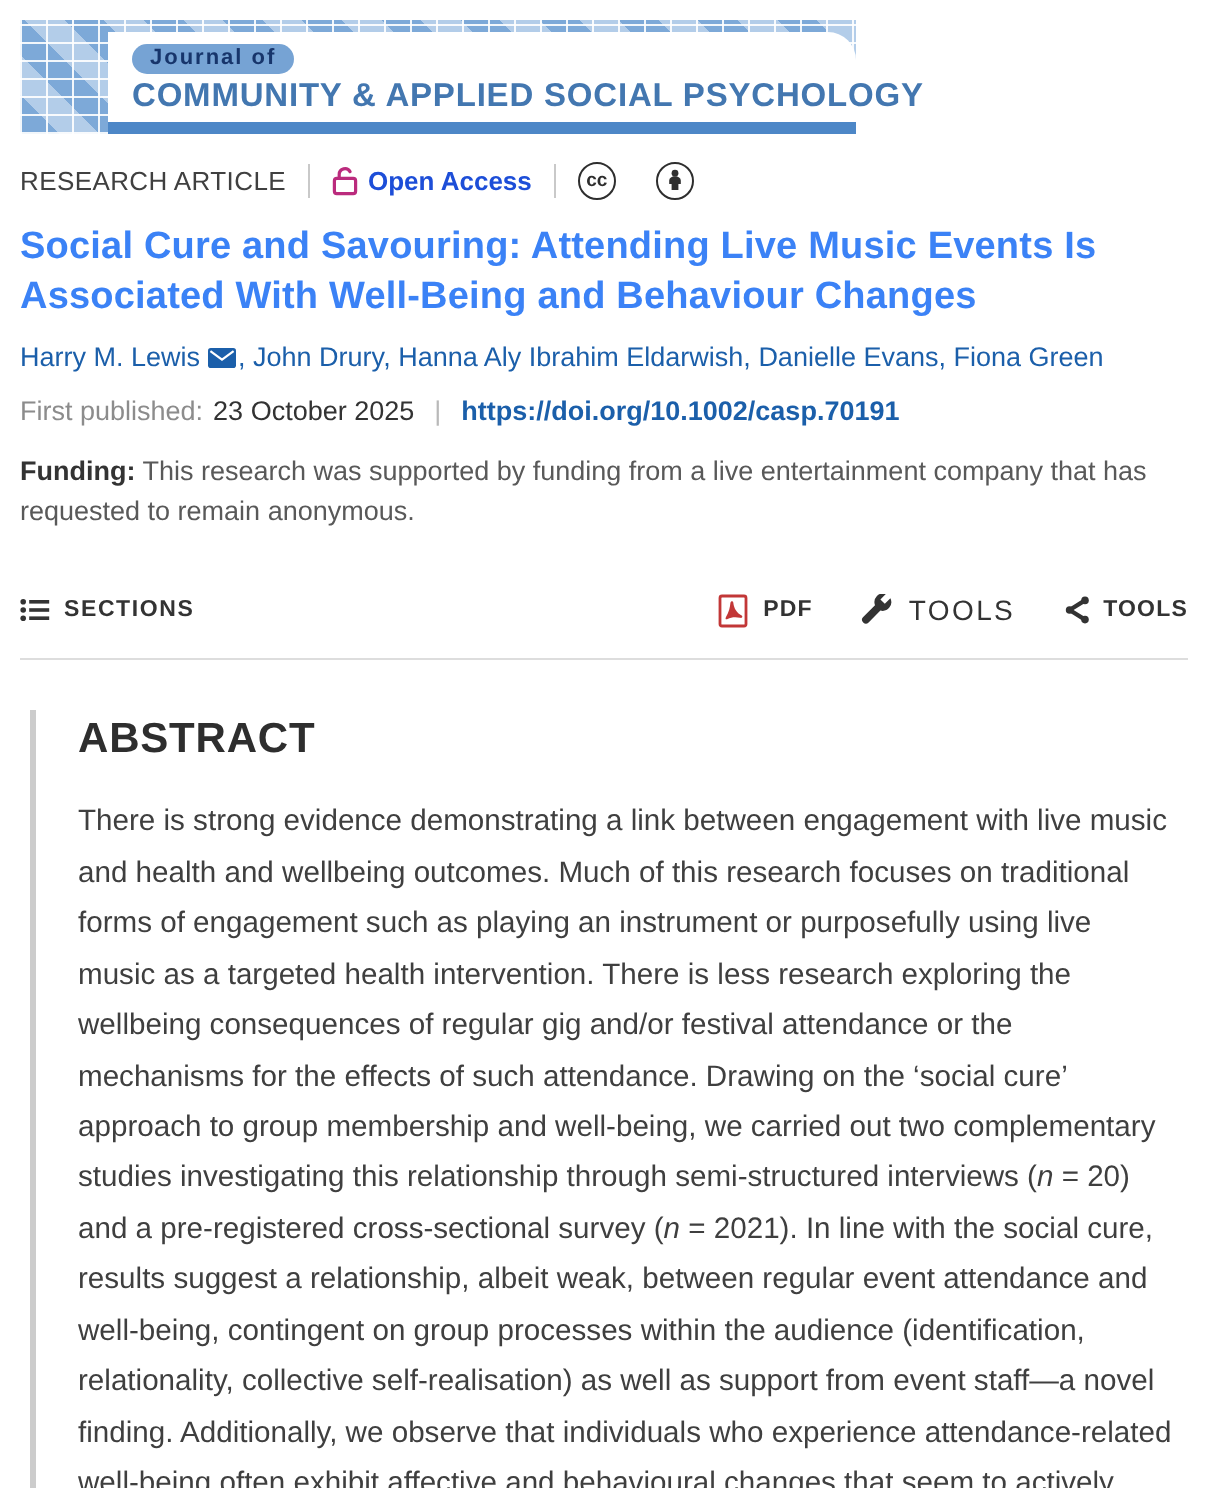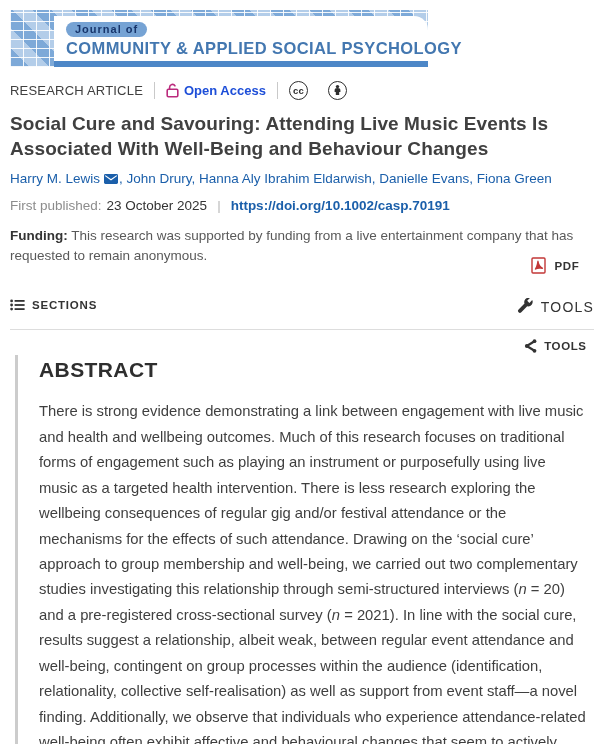--- a/index.html
+++ b/index.html
@@ -52,41 +52,41 @@
   .license-icons { display: flex; align-items: flex-end; gap: 20px; }
   .cc-circle {
     width: 19px; height: 19px; border: 1.6px solid #2e2e2e; border-radius: 50%;
     display: inline-flex; align-items: center; justify-content: center;
     font-size: 9.5px; font-weight: bold; color: #2e2e2e; cursor: pointer;
   }
 
   
   .article-title {
     margin-top: 11px;
-    font-size: 19px; font-weight: bold; color: #404040;
+    font-size: 19px; font-weight: bold; color: #3b82f6;
     line-height: 1.33; max-width: 584px; letter-spacing: .1px;
   }
   .authors { margin-top: 9px; font-size: 13.5px; color: #1b5faa; }
   .author { cursor: pointer; }
   .mail-icon { margin: 0 1px 0 4px; vertical-align: -1px; }
 
   .pub-row { margin-top: 12px; font-size: 13.5px; display: flex; align-items: center; }
   .pub-label { color: #8c8c8c; }
   .pub-date { color: #333; margin-left: 5px; }
   .pub-sep { color: #b9b9b9; margin: 0 10px; }
   .doi-link { color: #1b5faa; font-weight: bold; cursor: pointer; text-decoration: none; }
 
   .funding { margin-top: 13px; font-size: 13.5px; line-height: 1.55; color: #595959; max-width: 590px; }
   .funding b { color: #333; }
 
   
   .toolbar { margin-top: 27px; display: flex; align-items: center; height: 22px; }
   .tb-btn { display: inline-flex; align-items: center; gap: 7px; cursor: pointer; color: #333; }
   .sections-btn { font-size: 11.5px; letter-spacing: .8px; font-weight: 600; }
-  .tb-right { margin-left: auto; display: flex; align-items: center; gap: 24px; flex-direction: column; }
+  .tb-right { margin-left: auto; display: flex; align-items: center; gap: 24px; }
   .pdf-btn, .share-btn { font-size: 11.5px; letter-spacing: .6px; font-weight: 600; }
   .tools-btn { font-size: 14px; letter-spacing: 1.2px; }
   .hr { margin-top: 13px; border-top: 1px solid #ddd; width: 584px; }
 
   
   .abstract {
     margin: 25px 0 0 5px;
     border-left: 3px solid #ccc;
     padding: 3px 6px 18px 21px;
   }

